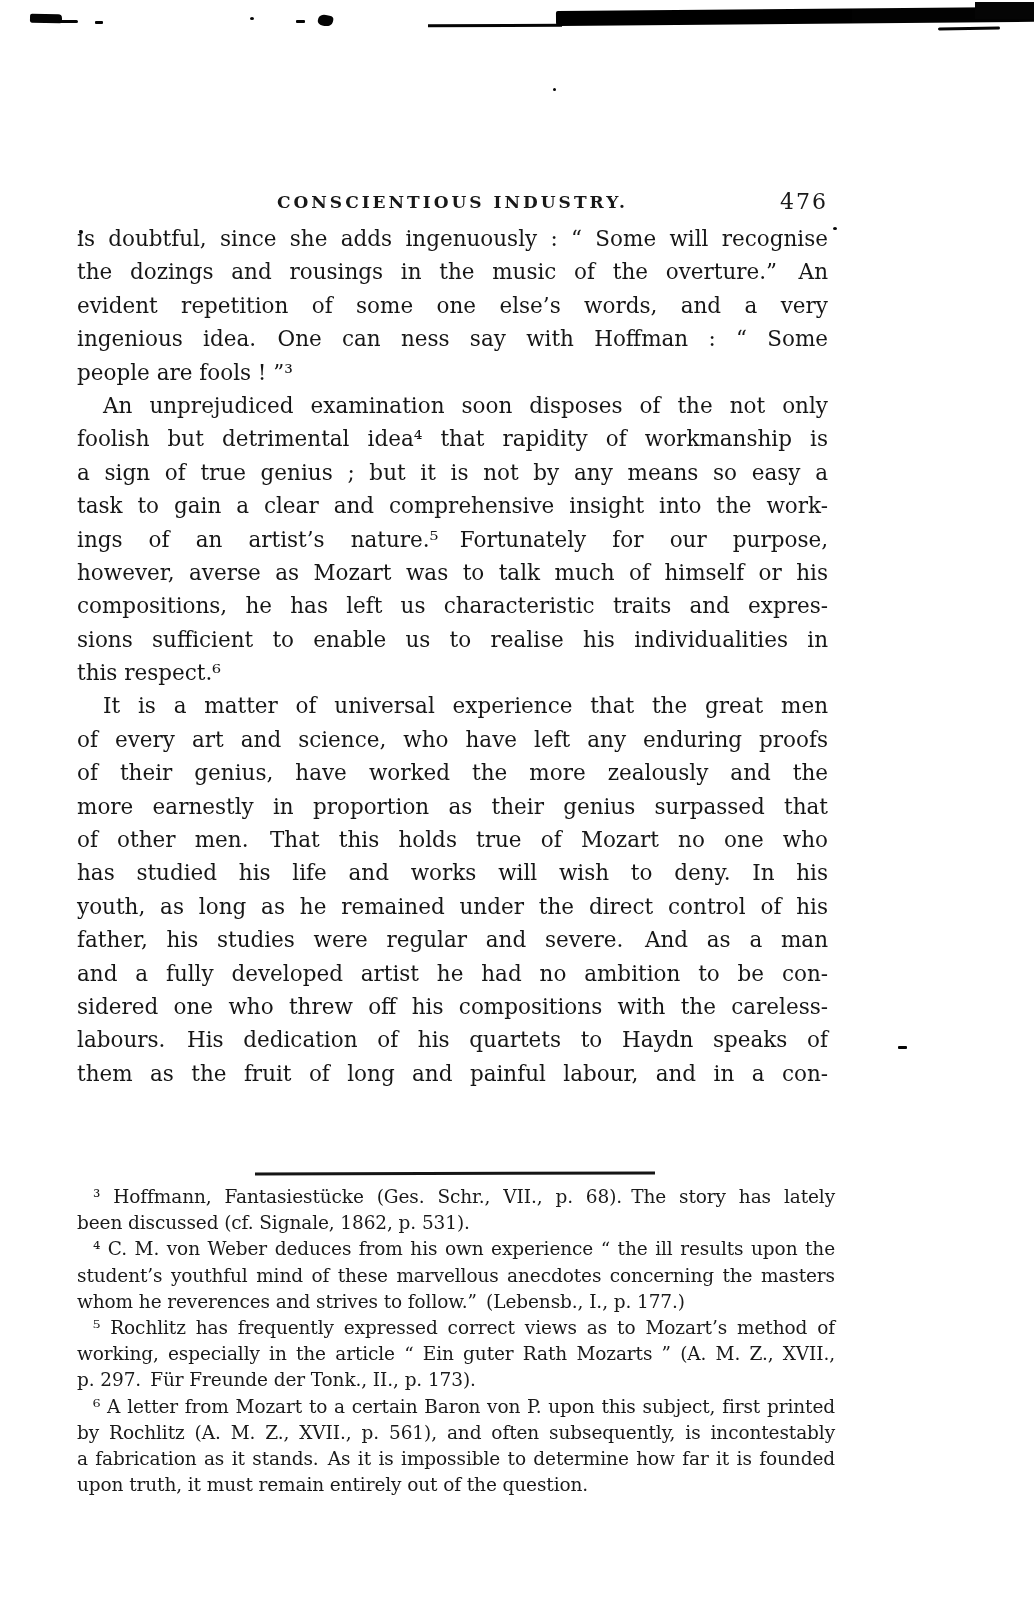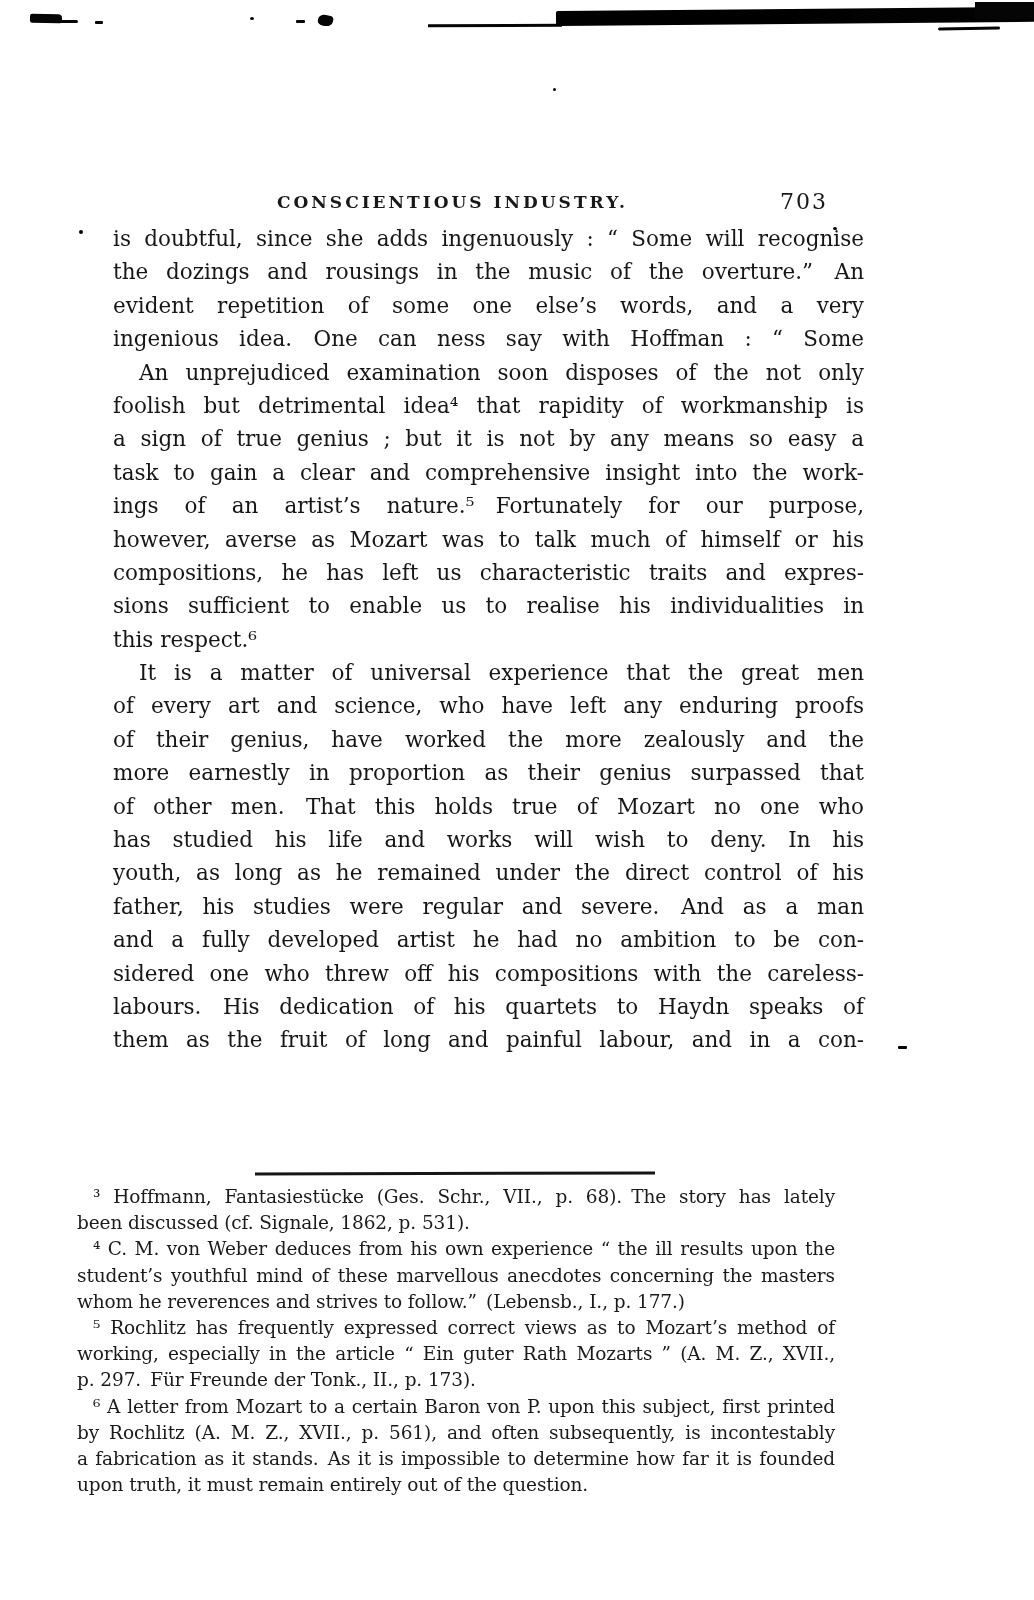--- a/index.html
+++ b/index.html
@@ -22,21 +22,21 @@
     font-size:17px;font-weight:700;letter-spacing:3px;
     color:#181818;
   }
   .page-number{
     position:absolute;right:0;top:-3px;
     font-size:22px;letter-spacing:2px;color:#181818;
   }
   
   .body-block{
     position:absolute;left:77px;top:222px;width:751px;
-    font-size:21.5px;line-height:33.4px;color:#161616;margin-left:36px;
+    font-size:21.5px;line-height:33.4px;color:#161616;
   }
   .bline{
     text-align:justify;text-align-last:justify;text-justify:inter-word;
     height:33.4px;overflow:visible;white-space:normal;
   }
   .bline.last{text-align-last:left;}
   .bline.first{text-indent:26px;}
   
   .fn-sep{
     position:absolute;left:255px;top:1172px;width:400px;height:3px;
@@ -89,28 +89,29 @@
   <div class="art a-bar"></div>
   <div class="art a-corner"></div>
   <div class="art a-wisp"></div>
   <div class="art a-dot-i"></div>
   <div class="art a-dot-pn"></div>
   <div class="art a-speck-mid"></div>
   <div class="art a-speck-right"></div>
 
   <div class="header">
     <span class="header-title">CONSCIENTIOUS INDUSTRY.</span>
-    <span class="page-number">703</span>
+    <span class="page-number">476</span>
   </div>
 
   <div class="body-block">
     <div class="bline">is doubtful, since she adds ingenuously : “ Some will recognise</div>
     <div class="bline">the dozings and rousings in the music of the overture.” An</div>
     <div class="bline">evident repetition of some one else’s words, and a very</div>
     <div class="bline">ingenious idea. One can ness say with Hoffman : “ Some</div>
+    <div class="bline last">people are fools ! ”³</div>
     <div class="bline first">An unprejudiced examination soon disposes of the not only</div>
     <div class="bline">foolish but detrimental idea⁴ that rapidity of workmanship is</div>
     <div class="bline">a sign of true genius ; but it is not by any means so easy a</div>
     <div class="bline">task to gain a clear and comprehensive insight into the work-</div>
     <div class="bline">ings of an artist’s nature.⁵ Fortunately for our purpose,</div>
     <div class="bline">however, averse as Mozart was to talk much of himself or his</div>
     <div class="bline">compositions, he has left us characteristic traits and expres-</div>
     <div class="bline">sions sufficient to enable us to realise his individualities in</div>
     <div class="bline last">this respect.⁶</div>
     <div class="bline first">It is a matter of universal experience that the great men</div>

